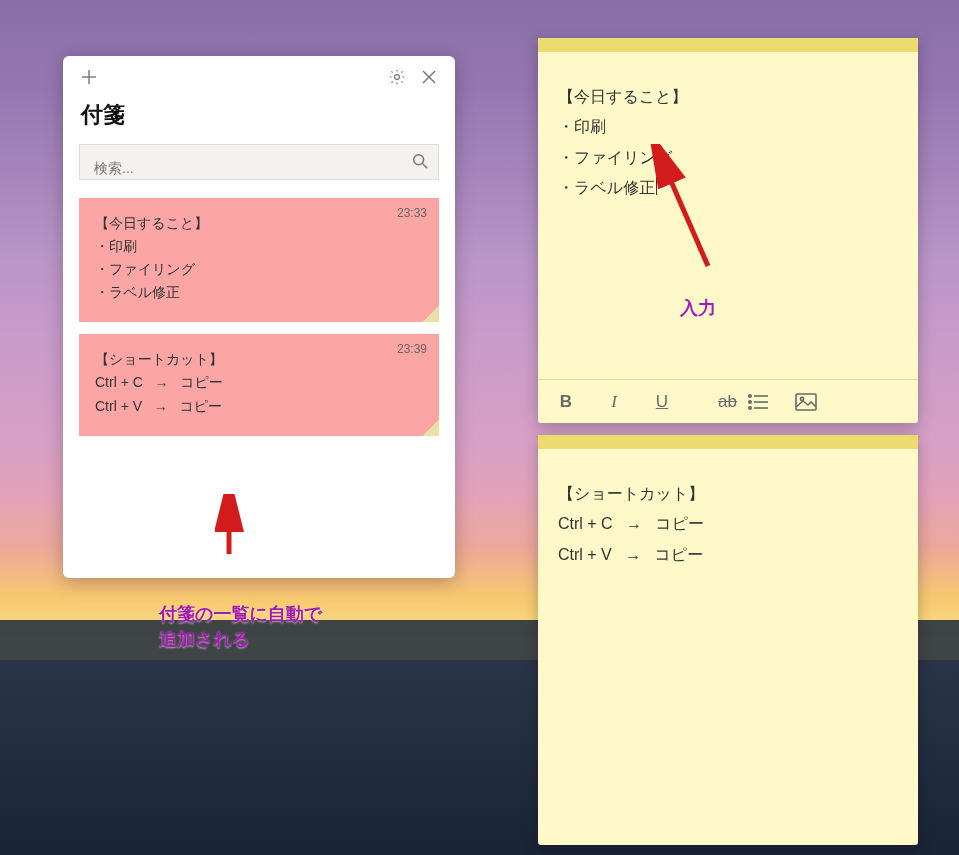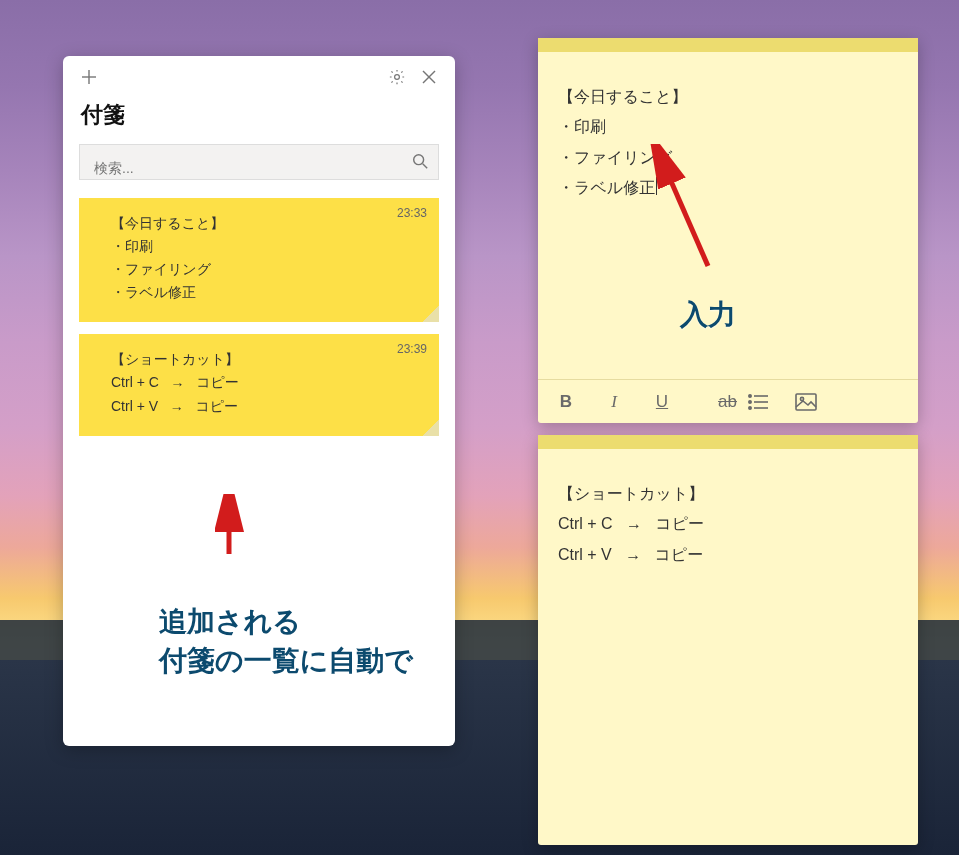--- a/index.html
+++ b/index.html
@@ -25,21 +25,21 @@
     mask-composite: add;
   }
   .waterline {
     position: absolute; left: 0; right: 0; top: 660px; height: 195px;
     background: linear-gradient(to bottom, #2a3548 0%, #1a2438 100%);
   }
 
   
   .list-window {
     position: absolute; left: 63px; top: 56px;
-    width: 392px; height: 690px;
+    width: 392px; height: 522px;
     background: #fff; border-radius: 6px;
     box-shadow: 0 4px 18px rgba(0,0,0,0.25);
     display: flex; flex-direction: column;
   }
   .list-titlebar {
     height: 42px; display: flex; align-items: center;
     padding: 0 10px; color: #767676;
   }
   .list-titlebar .title-left { flex: 1; }
   .icon-btn {
@@ -56,22 +56,22 @@
   }
   .search-input {
     width: 100%; height: 36px; border: 1px solid #ddd;
     background: #f3f2f1; padding: 12px 40px 0 14px;
     font-size: 14px; color: #333; outline: none;
   }
   .search-icon {
     position: absolute; right: 10px; top: 8px; color: #767676;
   }
   .note-card {
-    margin: 6px 16px; background: #fde047; position: relative;
-    padding: 14px 32px 18px; font-size: 14px; color: #333;
+    margin: 6px 16px; background: #fca5a5; position: relative;
+    padding: 14px 16px 18px; font-size: 14px; color: #333;
   }
   .note-time {
     position: absolute; right: 12px; top: 8px; font-size: 12px; color: #666;
   }
   .note-card .line { line-height: 1.65; white-space: pre; }
   .note-corner {
     position: absolute; right: 0; bottom: 0; width: 16px; height: 16px;
     background: linear-gradient(135deg, transparent 50%, #e9e0a8 50%);
   }
 
@@ -98,22 +98,22 @@
   }
   .fmt-btn {
     width: 40px; height: 34px; display: inline-flex;
     align-items: center; justify-content: center;
     color: #6a6a6a; cursor: pointer; background: transparent; border: none;
     font-size: 17px;
   }
 
   
   .annotation {
-    position: absolute; color: #0c4a6e;
-    font-size: 28px; font-weight: 700;
+    position: absolute; color: #a21caf;
+    font-size: 18px; font-weight: 700;
     text-shadow: 0 1px 2px rgba(255,255,255,0.6);
     pointer-events: none;
   }
   .anno-arrow { position: absolute; pointer-events: none; }
 
   svg { display: block; }
 </style>
 </head>
 <body>
 
@@ -175,22 +175,22 @@
 
   <svg class="anno-arrow" style="left:152px; top:438px;" width="30" height="64" viewBox="0 0 30 64">
     <defs>
         <marker id="ah1" markerWidth="12" markerHeight="12" refX="6" refY="3" orient="auto">
           <path d="M0,0 L12,3 L0,6 Z" fill="#d21c1c"></path>
         </marker>
       </defs>
     <line x1="14" y1="60" x2="14" y2="8" stroke="#d21c1c" stroke-width="5" marker-end="url(#ah1)"></line>
   </svg>
   <div class="annotation" style="left:96px; top:546px; line-height:1.4;">
+    <div>付箋の一覧に自動で</div>
     <div>追加される</div>
-    <div>付箋の一覧に自動で</div>
   </div>
 </div>
 
 <div class="sticky-window top-note">
   <div class="sticky-bar"></div>
   <div class="sticky-body">
     <div class="line">【今日すること】</div>
     <div class="line">・印刷</div>
     <div class="line">・ファイリング</div>
     <div class="line"><span>・ラベル修正</span><span class="cursor-caret"></span></div>

